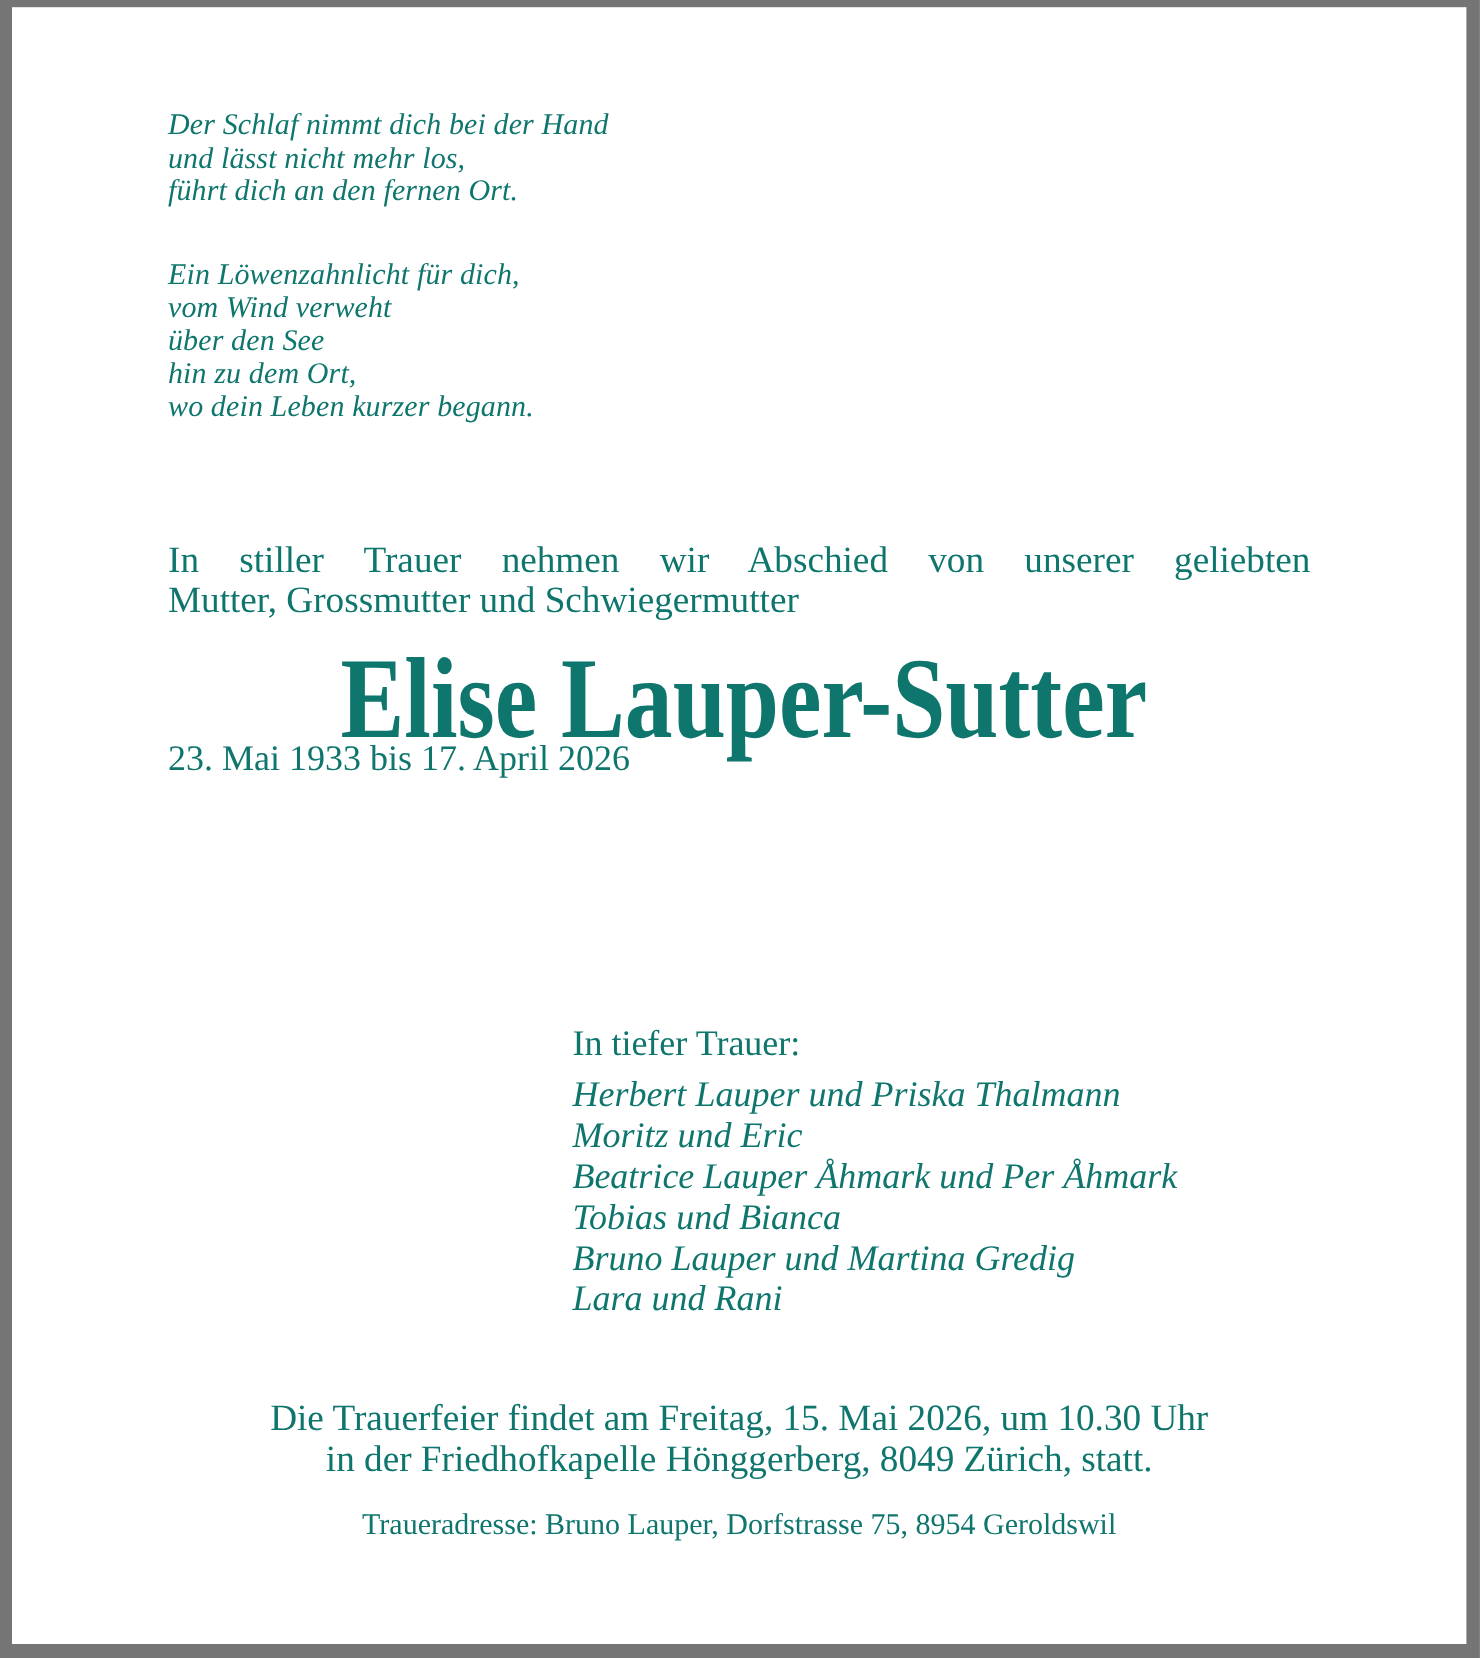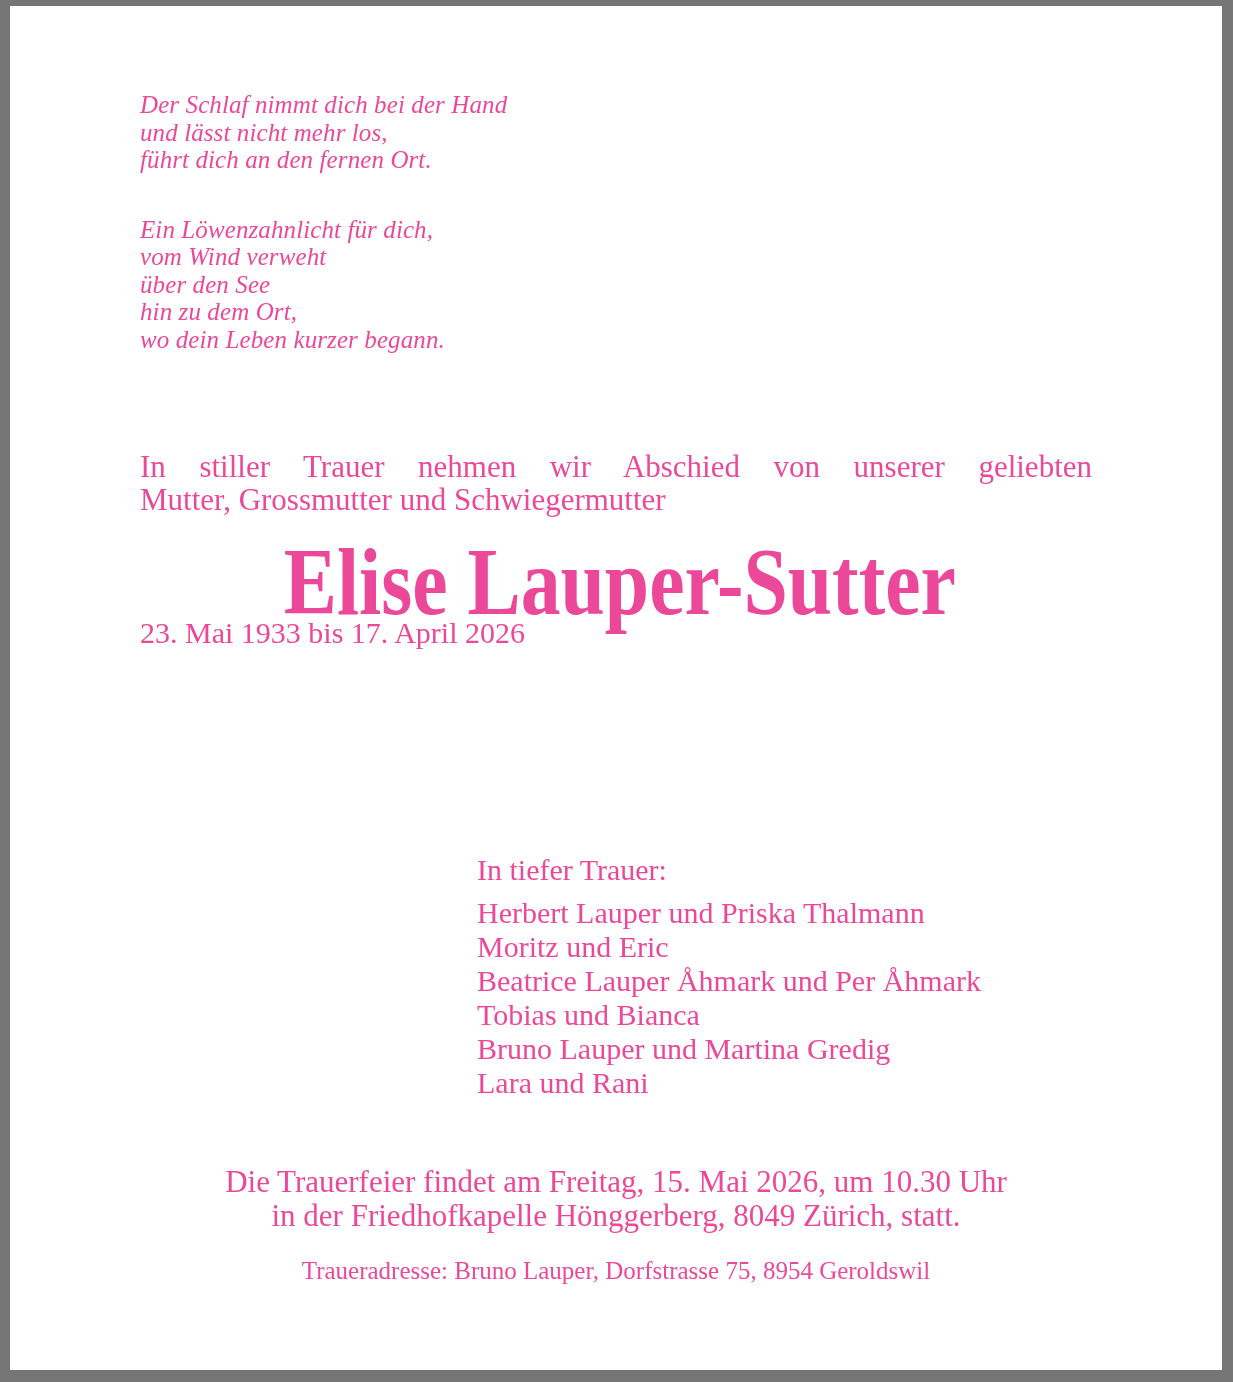--- a/index.html
+++ b/index.html
@@ -7,21 +7,21 @@
     padding: 0;
     background: #757575;
   }
   .stage {
     position: relative;
     width: 1233px;
     height: 1382px;
     background: #757575;
     overflow: hidden;
     font-family: "Liberation Serif", "DejaVu Serif", serif;
-    color: #ec4899;
+    color: #0f766e;
   }
   .paper {
     position: absolute;
     left: 10px;
     top: 6px;
     right: 11px;
     bottom: 12px;
     background: #ffffff;
   }
   
@@ -82,20 +82,21 @@
     position: absolute;
     left: 467px;
     top: 847px;
     font-size: 30px;
     line-height: 34px;
   }
   .mourners {
     position: absolute;
     left: 467px;
     top: 890px;
+    font-style: italic;
     font-size: 30px;
     line-height: 34px;
   }
   
   .funeral {
     position: absolute;
     left: 130px;
     top: 1159px;
     width: 952px;
     text-align: center;

